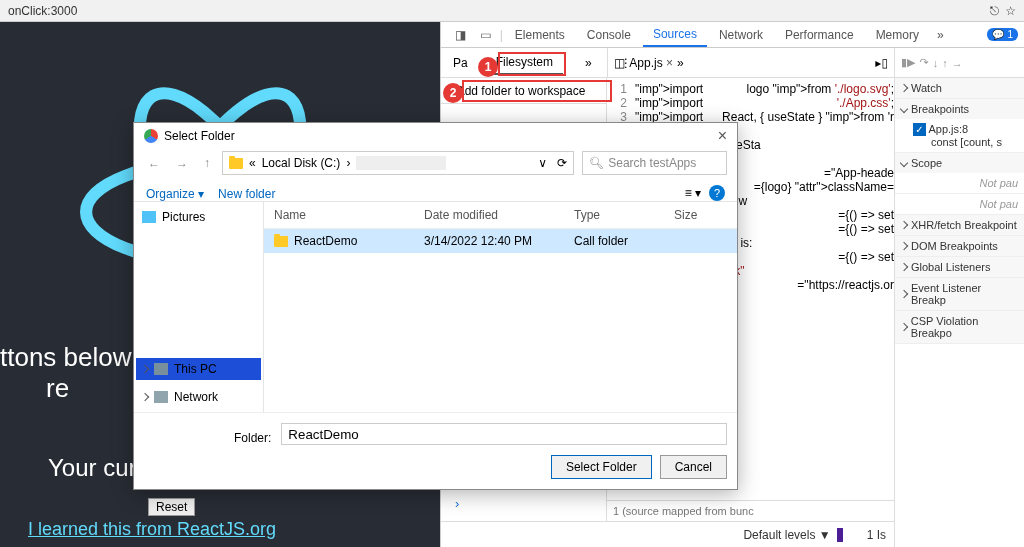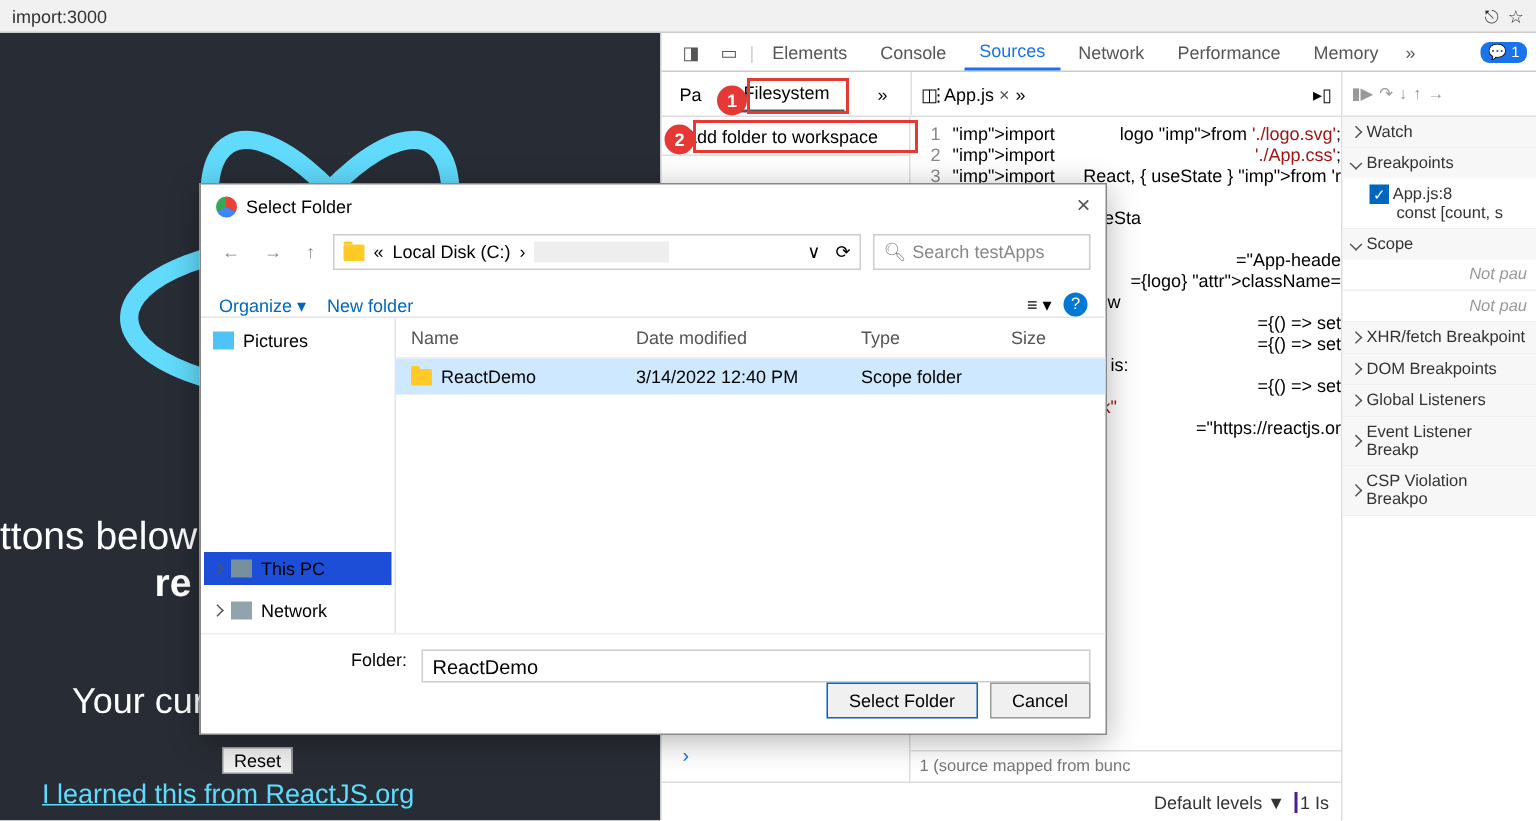--- a/index.html
+++ b/index.html
@@ -74,61 +74,61 @@
     .dlg-cols { display: flex; padding: 6px 10px; color: #555; border-bottom: 1px solid #eee; gap: 20px; }
     .dlg-cols .col-name { width: 130px; }
     .dlg-cols .col-date { width: 130px; }
     .dlg-cols .col-type { width: 80px; }
     .dlg-row { display: flex; padding: 5px 10px; gap: 20px; }
     .dlg-row.hl { background: #cde8ff; }
     .dlg-row .col-name { width: 130px; display: flex; align-items: center; gap: 6px; }
     .dlg-row .col-date { width: 130px; }
     .dlg-row .col-type { width: 80px; }
     .dlg-footer { border-top: 1px solid #eee; padding: 10px; }
-    .dlg-folder-row { display: flex; align-items: flex-start; gap: 10px; }
+    .dlg-folder-row { display: flex; align-items: flex-end; gap: 10px; margin-bottom: 10px; }
     .dlg-folder-input { flex: 1; border: 1px solid #ccc; height: 22px; padding: 0 6px; }
     .dlg-buttons { display: flex; justify-content: flex-end; gap: 8px; }
     .dlg-buttons button { padding: 4px 14px; border: 1px solid #999; background: #f0f0f0; font-size: 12px; }
     .dlg-buttons button.primary { border: 1px solid #0067c0; }
     
     .folder-icon { width: 14px; height: 11px; background: #ffca28; border-radius: 1px; display: inline-block; position: relative; }
     .folder-icon::before { content: ""; position: absolute; top: -2px; left: 0; width: 6px; height: 2px; background: #ffca28; border-radius: 1px 1px 0 0; }
     
     .chevron { display: inline-block; width: 6px; height: 6px; border-right: 1.5px solid #555; border-bottom: 1.5px solid #555; transform: rotate(-45deg); }
     .chevron.down { transform: rotate(45deg); }
     
     .checkbox { width: 13px; height: 13px; background: #0067c0; display: inline-flex; align-items: center; justify-content: center; color: #fff; font-size: 10px; }
     
     .devtools-col { display: flex; flex-direction: column; flex: 1; }
   </style>
 </head>
 <body>
 
 <div class="browser-bar">
-  <span>import:3000</span>
+  <span>onClick:3000</span>
   <div class="browser-actions">
     <span>⎋</span>
     <span>☆</span>
   </div>
 </div>
 
 <div class="content-area">
 
   <div class="react-preview">
     <svg class="react-logo" width="280" height="260" viewBox="-11.5 -10.232 23 20.463">
       <circle r="2.05" fill="#61dafb"></circle>
       <g stroke="#61dafb" stroke-width="1" fill="none">
         <ellipse rx="11" ry="4.2"></ellipse>
         <ellipse rx="11" ry="4.2" transform="rotate(60)"></ellipse>
         <ellipse rx="11" ry="4.2" transform="rotate(120)"></ellipse>
       </g>
     </svg>
     <div class="react-text">
       <span>ttons below to a</span><br>
-      <span style="margin-left: 103px; font-weight: bold;">re</span>
+      <span style="margin-left: 46px;">re</span>
     </div>
     <div class="react-text2">Your curr</div>
     <button class="reset-btn">Reset</button>
     <a class="learn-link">I learned this from ReactJS.org</a>
   </div>
 
   <div class="devtools">
     <div class="devtools-tabs">
       <span class="icon-btn">◨</span>
       <span class="icon-btn">▭</span>
@@ -175,21 +175,21 @@
           </div>
 
           <div style="flex:1; display:flex; flex-direction:column; overflow: hidden;">
             <div class="code-area" id="code-area"><div class="code-line"><span class="gutter">1</span><span class="codeline"><span class="&lt;span">"imp"</span>&gt;import</span> logo <span class="&lt;span">"imp"</span>&gt;from <span class="str">'./logo.svg'</span>;</div><div class="code-line"><span class="gutter">2</span><span class="codeline"><span class="&lt;span">"imp"</span>&gt;import</span> <span class="str">'./App.css'</span>;</div><div class="code-line"><span class="gutter">3</span><span class="codeline"><span class="&lt;span">"imp"</span>&gt;import</span> React, { useState } <span class="&lt;span">"imp"</span>&gt;from 'r</div><div class="code-line"><span class="gutter"></span><span class="codeline"></span></div><div class="code-line"><span class="gutter"></span><span class="codeline">() {</span></div><div class="code-line"><span class="gutter"></span><span class="codeline"></span></div><div class="code-line"><span class="gutter"></span><span class="codeline">unt, setCount] = useSta</span></div><div class="code-line"><span class="gutter"></span><span class="codeline"></span></div><div class="code-line"><span class="gutter"></span><span class="codeline">assName=<span class="str">"App"</span>&gt;</span></div><div class="code-line"><span class="gutter"></span><span class="codeline">r <span class="&lt;span">"attr"</span>&gt;className</span>="App-heade</div><div class="code-line"><span class="gutter"></span><span class="codeline"> <span class="&lt;span">"attr"</span>&gt;src</span>={logo} <span class="&lt;span">"attr"</span>&gt;className=</div><div class="code-line"><span class="gutter"></span><span class="codeline"></span></div><div class="code-line"><span class="gutter"></span><span class="codeline">ick the buttons below</span></div><div class="code-line"><span class="gutter"></span><span class="codeline"></span></div><div class="code-line"><span class="gutter"></span><span class="codeline">ton <span class="&lt;span">"attr"</span>&gt;onClick</span>={() =&gt; set</div><div class="code-line"><span class="gutter"></span><span class="codeline">ton <span class="&lt;span">"attr"</span>&gt;onClick</span>={() =&gt; set</div><div class="code-line"><span class="gutter"></span><span class="codeline">our current number is:</span></div><div class="code-line"><span class="gutter"></span><span class="codeline">ton <span class="&lt;span">"attr"</span>&gt;onClick</span>={() =&gt; set</div><div class="code-line"><span class="gutter"></span><span class="codeline"></span></div><div class="code-line"><span class="gutter"></span><span class="codeline">assName=<span class="str">"App-link"</span></span></div><div class="code-line"><span class="gutter"></span><span class="codeline"><span class="&lt;span">"attr"</span>&gt;ref</span>="https://reactjs.or</div></div>
             <div class="code-info">1 (source mapped from bunc</div>
           </div>
         </div>
 
         <div class="filter-bar">
           <span>Default levels ▼</span>
-          <span style="border-left:2px solid #4c1d95; padding-left: 2px;">1 Is</span>
+          <span style="border-left:6px solid #4c1d95; padding-left: 24px;">1 Is</span>
         </div>
       </div>
 
       <div class="debug-panel">
         <div class="debug-toolbar">
           <span>▮▶</span>
           <span>↷</span>
           <span>↓</span>
           <span>↑</span>
           <span>→</span>
@@ -322,21 +322,21 @@
         <span class="col-date">Date modified</span>
         <span class="col-type">Type</span>
         <span>Size</span>
       </div>
       <div class="dlg-row hl">
         <span class="col-name">
             <span class="folder-icon"></span>
             <span>ReactDemo</span>
           </span>
         <span class="col-date">3/14/2022 12:40 PM</span>
-        <span class="col-type">Scope folder</span>
+        <span class="col-type">Call folder</span>
       </div>
     </div>
   </div>
   <div class="dlg-footer">
     <div class="dlg-folder-row">
       <span style="padding-left: 90px;">Folder:</span>
       <input class="dlg-folder-input" value="ReactDemo" style="">
     </div>
     <div class="dlg-buttons">
       <button class="primary">Select Folder</button>

